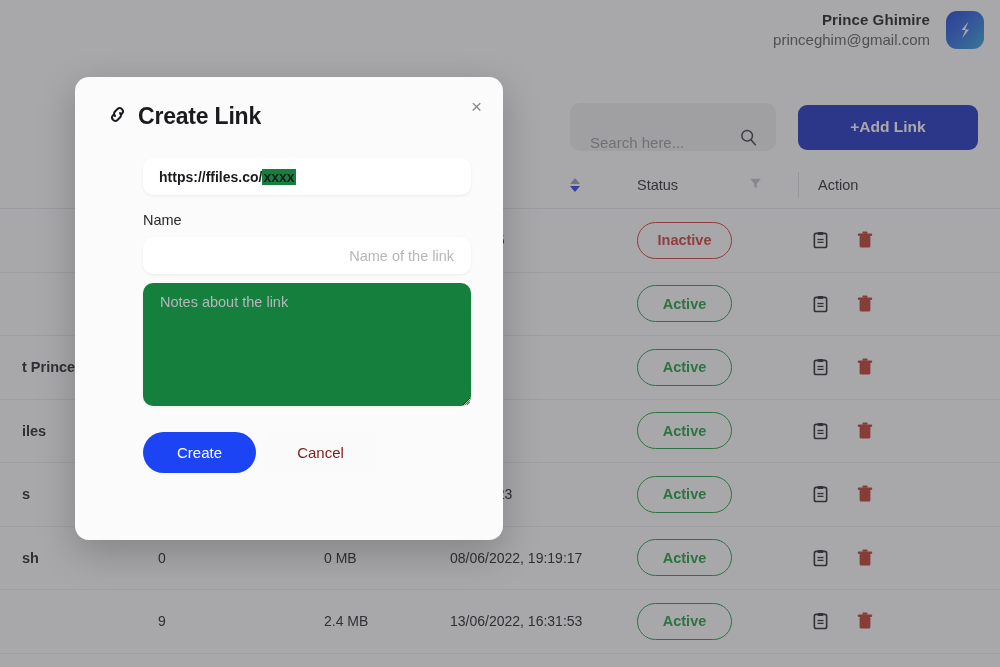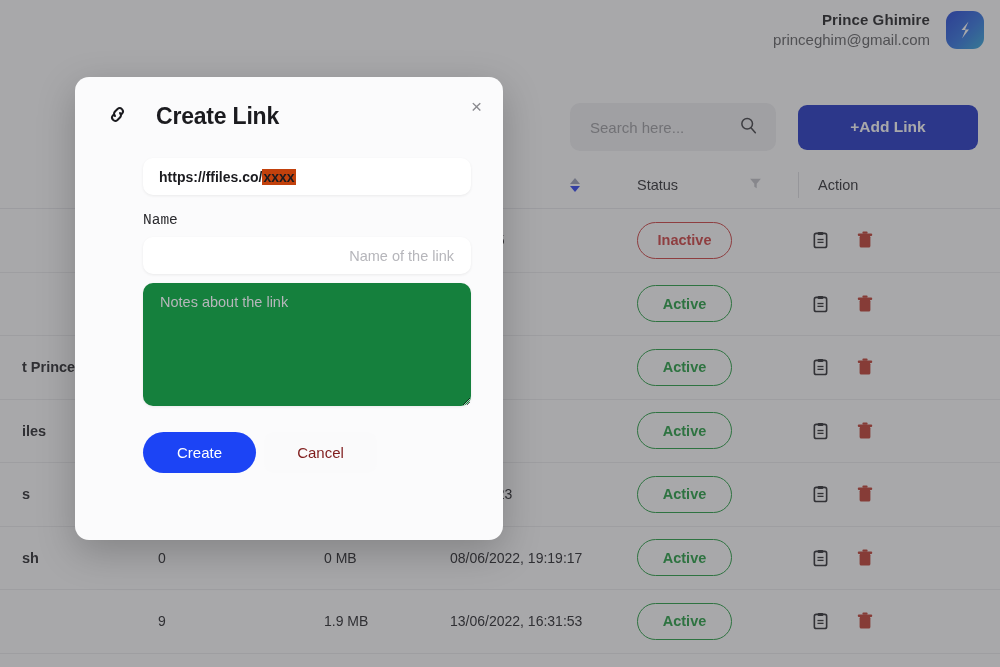--- a/index.html
+++ b/index.html
@@ -38,21 +38,21 @@
   .brand-logo svg { display: block; }
 
   .toolbar {
     position: absolute; top: 100px; left: 0; right: 0; height: 54px;
     display: flex; align-items: center; justify-content: flex-end;
     padding-right: 22px; gap: 22px;
   }
   .search-box {
     width: 206px; height: 48px; border-radius: 10px;
     background: #f0f0f2;
-    display: flex; align-items: center; justify-content: space-between;
+    display: flex; align-items: flex-end; justify-content: space-between;
     padding: 0 18px 0 20px;
   }
   .search-placeholder { font-size: 15px; color: #9a9a9e; }
   .search-box svg { flex: 0 0 auto; }
   .add-link-btn {
     width: 180px; height: 45px; border-radius: 9px;
     background: #1b2fc4;
     color: #ffffff; font-size: 15.5px; font-weight: bold;
     display: flex; align-items: center; justify-content: center;
     border: none; cursor: pointer;
@@ -113,33 +113,33 @@
     box-shadow: 0 12px 38px rgba(0,0,0,0.22);
     padding: 0;
   }
   .modal-close {
     position: absolute; top: 16px; right: 17px;
     background: none; border: none; cursor: pointer;
     color: #8b8b90; font-size: 19px; line-height: 1;
     padding: 4px; font-family: "Liberation Sans", sans-serif;
   }
   .modal-title-row {
-    display: flex; align-items: center; gap: 28px;
+    display: flex; align-items: center; gap: 10px;
     padding: 26px 0 0 32px;
   }
   .modal-title { font-size: 23px; font-weight: bold; color: #1b1b1f; letter-spacing: -.2px; }
   .modal-body { padding: 0 32px; margin-left: 36px; }
   .url-field {
     margin-top: 28px; height: 37px; border-radius: 10px;
     background: #ffffff; box-shadow: 0 1px 3px rgba(0,0,0,0.07);
     display: flex; align-items: center; padding: 0 16px;
     font-size: 14px; font-weight: bold; color: #1b1b1f;
   }
-  .url-sel { background: #c2410c; padding: 0 1px; }
-  .field-label { margin-top: 17px; font-size: 14.5px; color: #2a2a2e; font-family: Liberation Mono, monospace; }
+  .url-sel { background: #15803d; padding: 0 1px; }
+  .field-label { margin-top: 17px; font-size: 14.5px; color: #2a2a2e; }
   .text-input {
     margin-top: 9px; width: 100%; height: 37px; border-radius: 10px;
     background: #ffffff; border: none; box-shadow: 0 1px 3px rgba(0,0,0,0.07);
     padding: 0 17px; font-size: 14.5px; color: #1b1b1f;
     font-family: "Liberation Sans", sans-serif;
     text-align: right;
   }
   .text-input::placeholder { color: #b6b6bb; }
   .notes-area {
     margin-top: 9px; width: 100%; height: 123px; border-radius: 10px;
@@ -359,21 +359,21 @@
   <rect x="2.6" y="4.6" width="10.8" height="12" rx="1.6" fill="#c0392b"></rect>
   <rect x="0.8" y="2.6" width="14.4" height="2.3" rx="1" fill="#c0392b"></rect>
   <rect x="5.4" y="0.6" width="5.2" height="2.2" rx="1" fill="#c0392b"></rect>
                 </svg>
               </button>
             </div>
           </div>
           <div class="tr">
             <div class="c-name"></div>
             <div class="c-count">9</div>
-            <div class="c-size">1.9 MB</div>
+            <div class="c-size">2.4 MB</div>
             <div class="c-date">13/06/2022, 16:31:53</div>
             <div class="c-status"><span class="badge active">Active</span></div>
             <div class="c-action">
               <button class="icon-btn">
                 <svg width="17" height="18" viewBox="0 0 18 19" fill="none">
   <rect x="2.5" y="2.5" width="13" height="15" rx="2" stroke="#26262a" stroke-width="1.7"></rect>
   <rect x="6" y="1" width="6" height="3.2" rx="1" fill="#26262a"></rect>
   <line x1="5.8" y1="9" x2="12.2" y2="9" stroke="#26262a" stroke-width="1.4"></line>
   <line x1="5.8" y1="12" x2="12.2" y2="12" stroke="#26262a" stroke-width="1.4"></line>
                 </svg>

